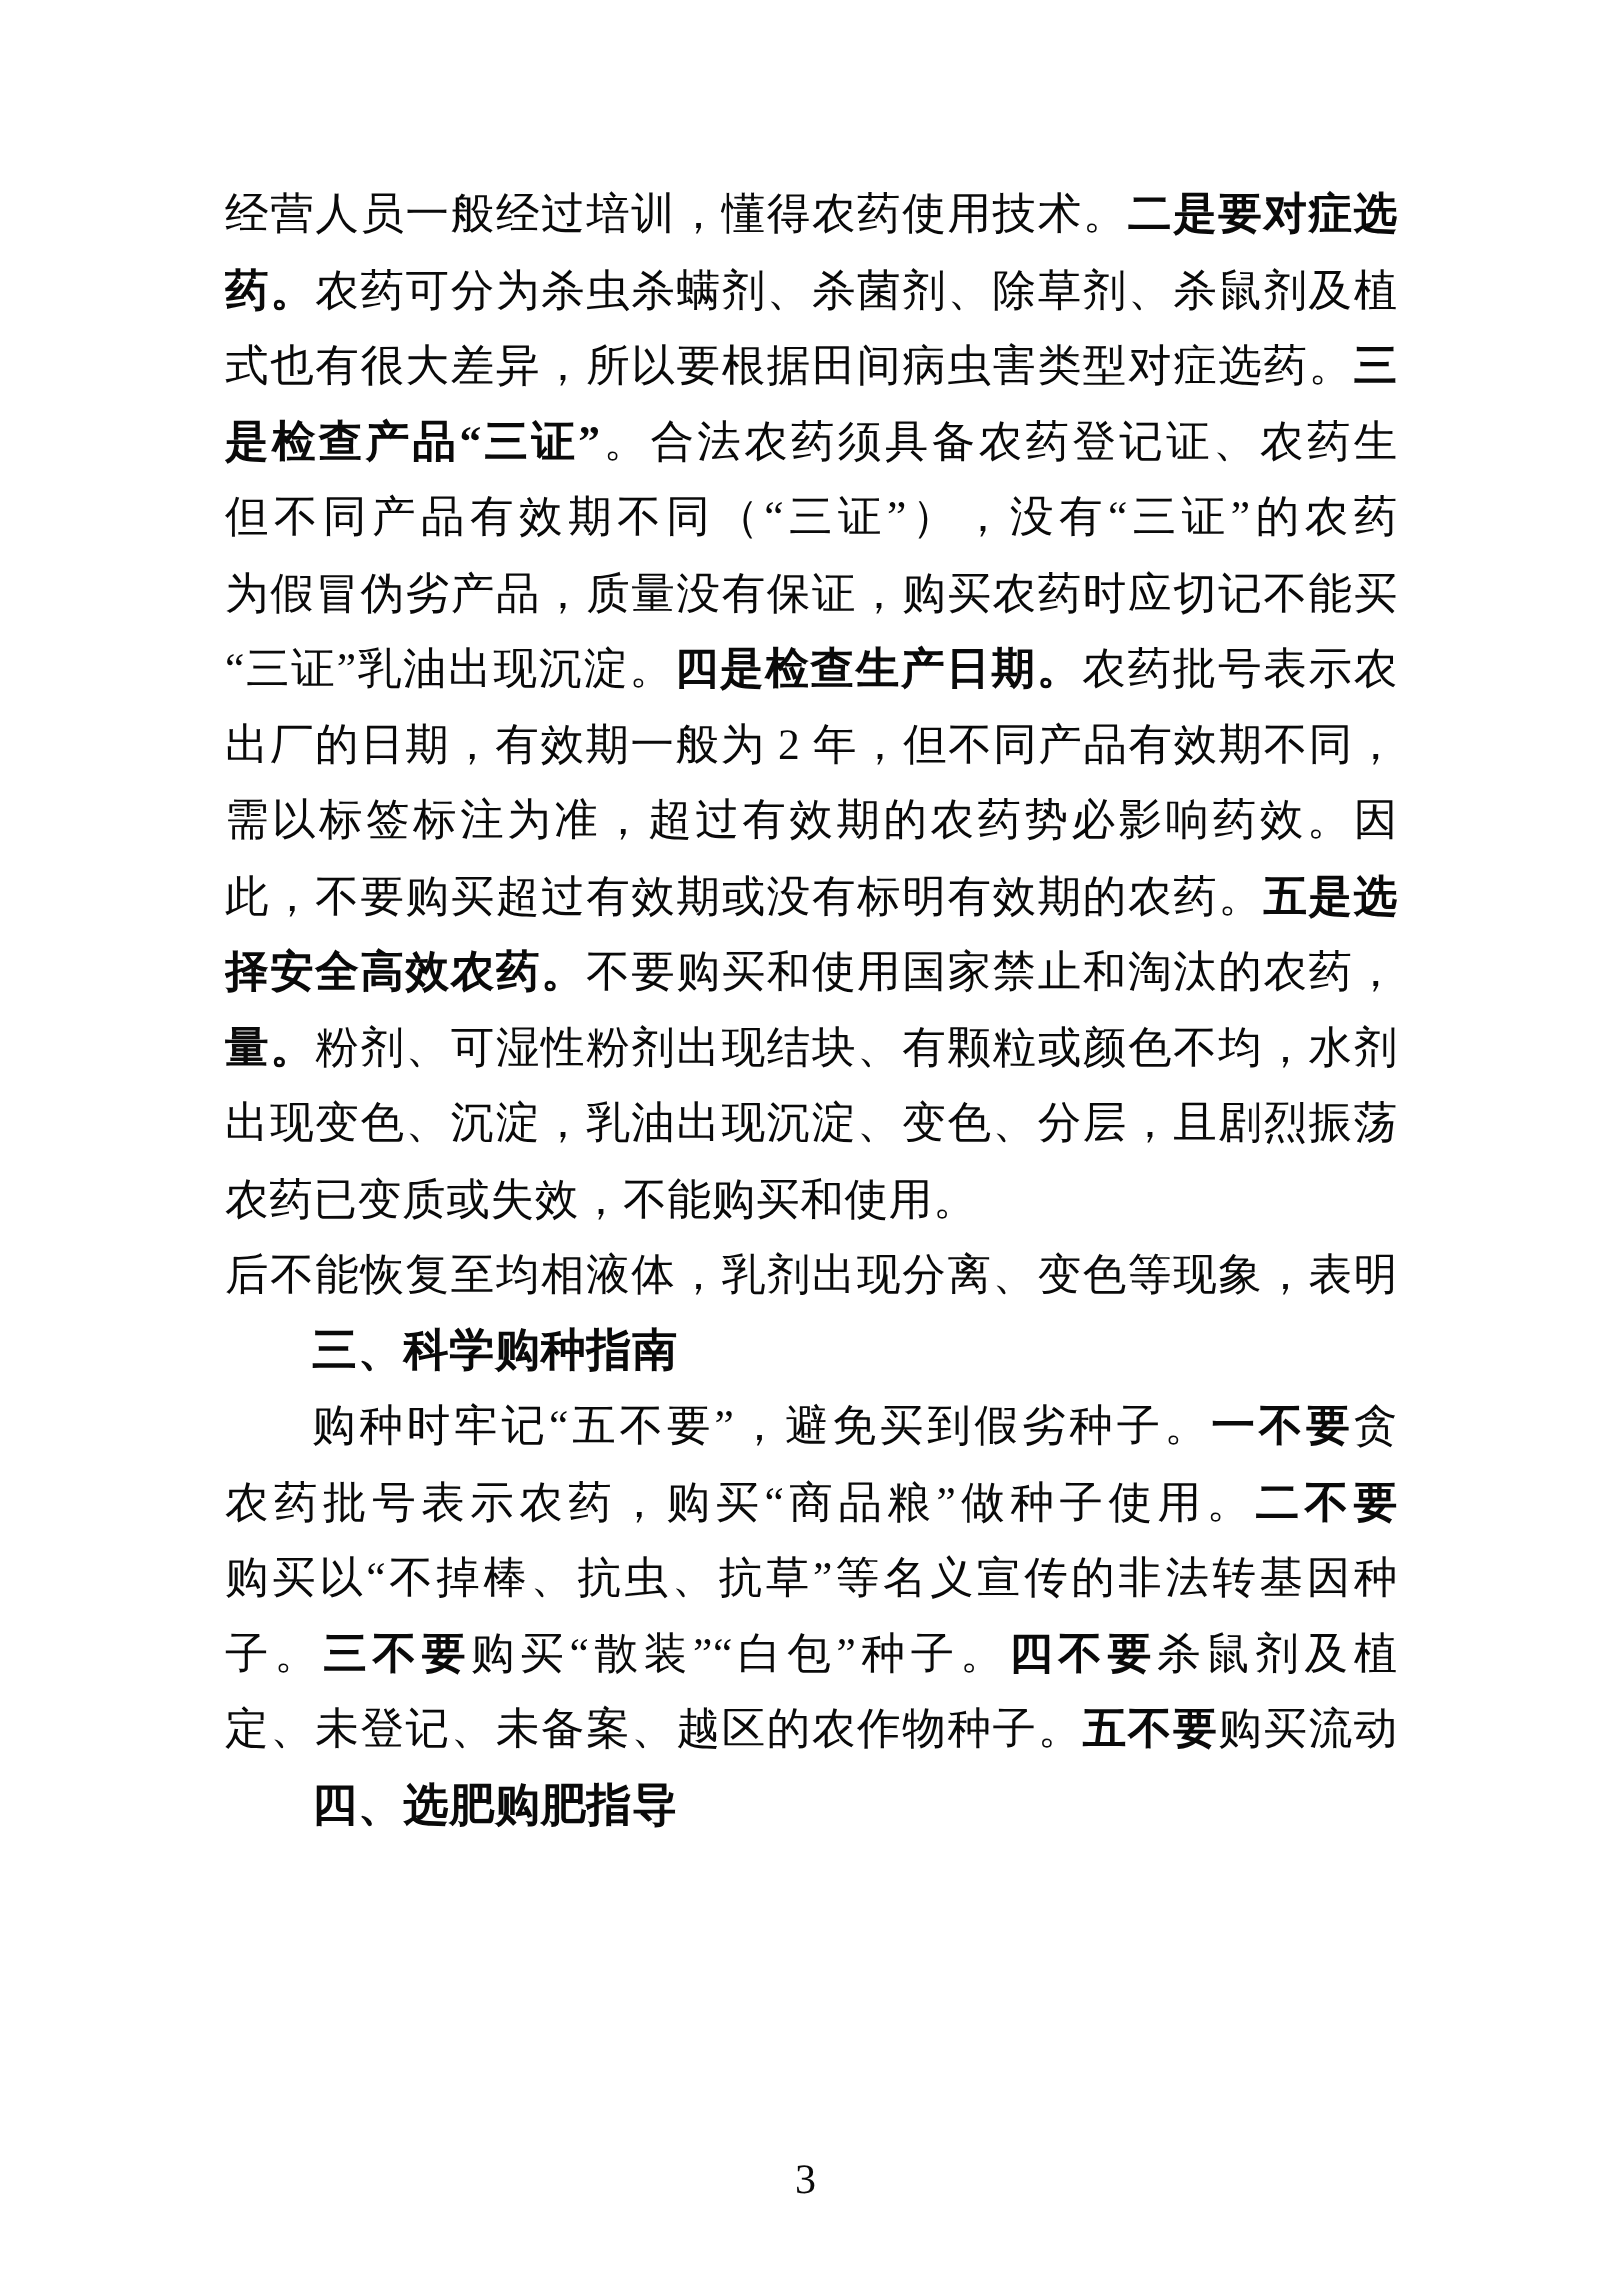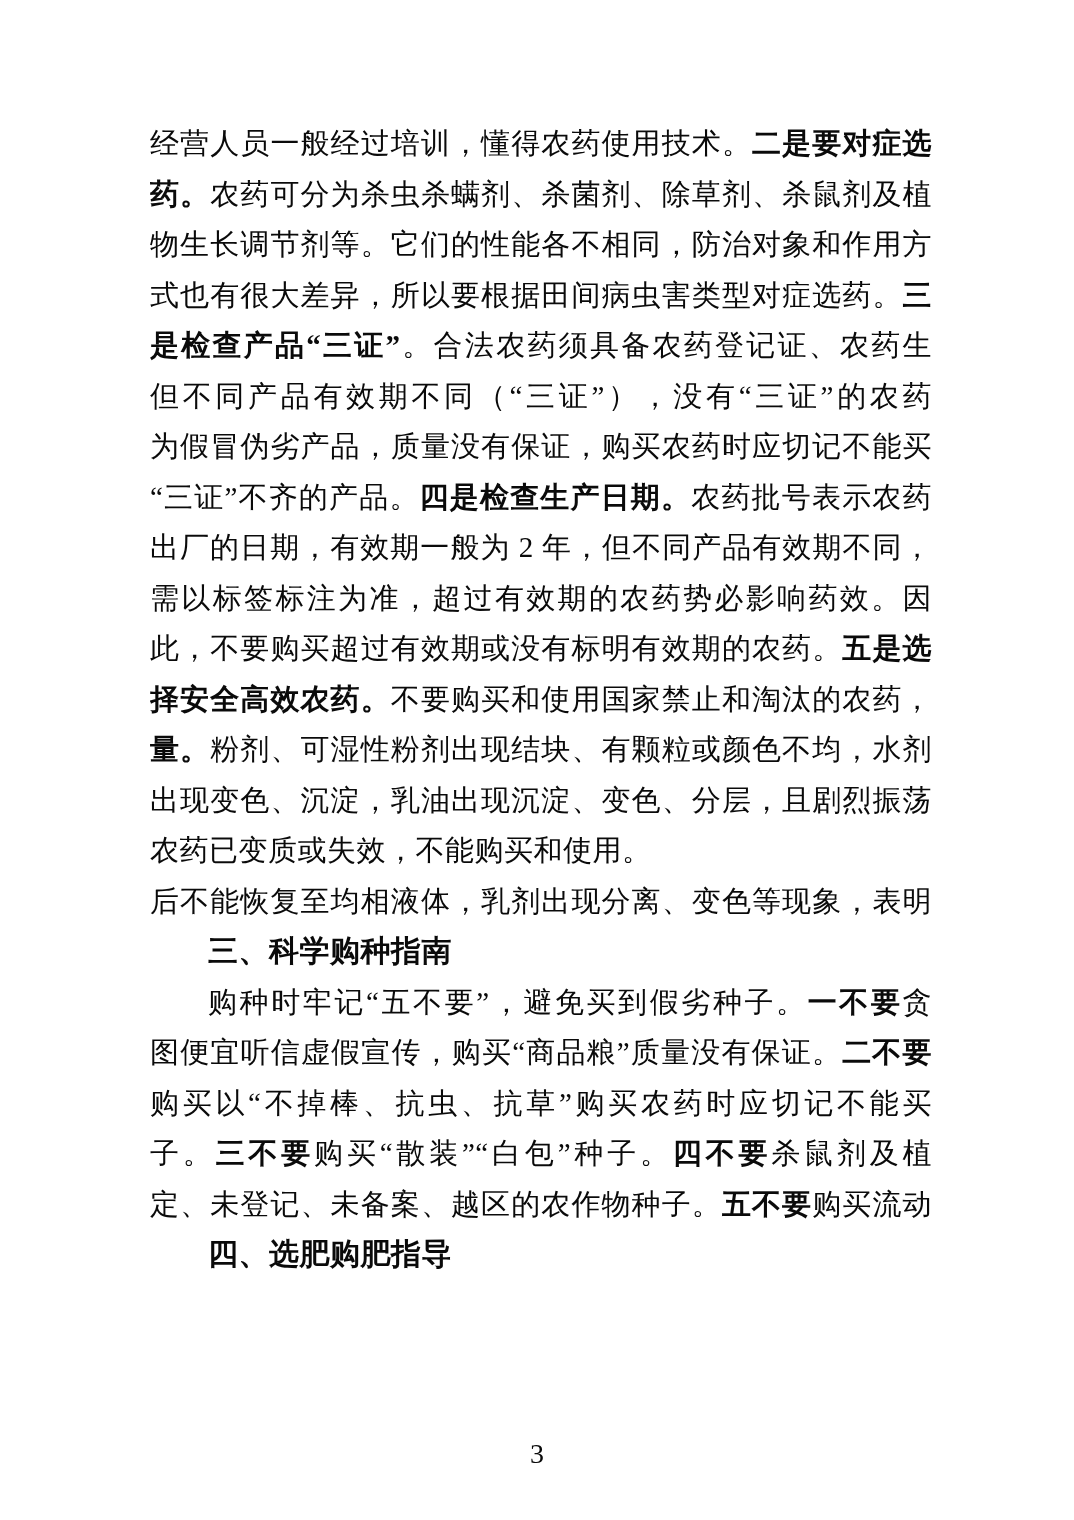--- a/index.html
+++ b/index.html
@@ -62,36 +62,35 @@
     color: #0a0a0a;
   }
 </style>
 </head>
 <body>
 
 <div class="page">
   <div class="text-block">
       <div class="line justify"><span class="run">经营人员一般经过培训，懂得农药使用技术。</span><span class="run bold">二是要对症选</span></div>
       <div class="line justify"><span class="run bold">药。</span><span class="run">农药可分为杀虫杀螨剂、杀菌剂、除草剂、杀鼠剂及植</span></div>
-      <div class="line justify"><span class="run">物生长调节剂等。它们的性能各不相同，防治对象和作用方</span></div>
       <div class="line justify"><span class="run">式也有很大差异，所以要根据田间病虫害类型对症选药。</span><span class="run bold">三</span></div>
       <div class="line justify"><span class="run bold">是检查产品“三证”</span><span class="run">。合法农药须具备农药登记证、农药生</span></div>
       <div class="line justify"><span class="run">但不同产品有效期不同（“三证”），没有“三证”的农药</span></div>
       <div class="line justify"><span class="run">为假冒伪劣产品，质量没有保证，购买农药时应切记不能买</span></div>
-      <div class="line justify"><span class="run">“三证”不齐的产品。</span><span class="run bold underline">四是检查生产日期。</span><span class="run">农药批号表示农药</span></div>
+      <div class="line justify"><span class="run">“三证”乳油出现沉淀。</span><span class="run bold underline">四是检查生产日期。</span><span class="run">农药批号表示农药</span></div>
       <div class="line justify"><span class="run">出厂的日期，有效期一般为 2 年，但不同产品有效期不同，</span></div>
       <div class="line justify"><span class="run">需以标签标注为准，超过有效期的农药势必影响药效。因</span></div>
       <div class="line justify"><span class="run">此，不要购买超过有效期或没有标明有效期的农药。</span><span class="run bold">五是选</span></div>
       <div class="line justify"><span class="run bold">择安全高效农药。</span><span class="run">不要购买和使用国家禁止和淘汰的农药，</span></div>
       <div class="line justify"><span class="run bold">量。</span><span class="run">粉剂、可湿性粉剂出现结块、有颗粒或颜色不均，水剂</span></div>
       <div class="line justify"><span class="run">出现变色、沉淀，乳油出现沉淀、变色、分层，且剧烈振荡</span></div>
       <div class="line"><span class="run">农药已变质或失效，不能购买和使用。</span></div>
       <div class="line justify"><span class="run">后不能恢复至均相液体，乳剂出现分离、变色等现象，表明</span></div>
       <div class="line indent"><span class="run bold heiti">三、科学购种指南</span></div>
       <div class="line justify indent"><span class="run">购种时牢记“五不要”，避免买到假劣种子。</span><span class="run bold">一不要</span><span class="run">贪</span></div>
-      <div class="line justify"><span class="run">图便宜听信虚假宣传，购买“商品粮”质量没有保证。</span><span class="run bold">二不要</span></div>
-      <div class="line justify"><span class="run">购买以“不掉棒、抗虫、抗草”购买农药时应切记不能买</span></div>
+      <div class="line justify"><span class="run">农药批号表示农药，购买“商品粮”做种子使用。</span><span class="run bold">二不要</span></div>
+      <div class="line justify"><span class="run">购买以“不掉棒、抗虫、抗草”等名义宣传的非法转基因种</span></div>
       <div class="line justify"><span class="run">子。</span><span class="run bold">三不要</span><span class="run">购买“散装”“白包”种子。</span><span class="run bold">四不要</span><span class="run">杀鼠剂及植</span></div>
       <div class="line justify"><span class="run">定、未登记、未备案、越区的农作物种子。</span><span class="run bold">五不要</span><span class="run">购买流动</span></div>
       <div class="line indent"><span class="run bold heiti">四、选肥购肥指导</span></div>
     </div>
   <div class="page-number">3</div>
 </div>
 
 </body></html>

